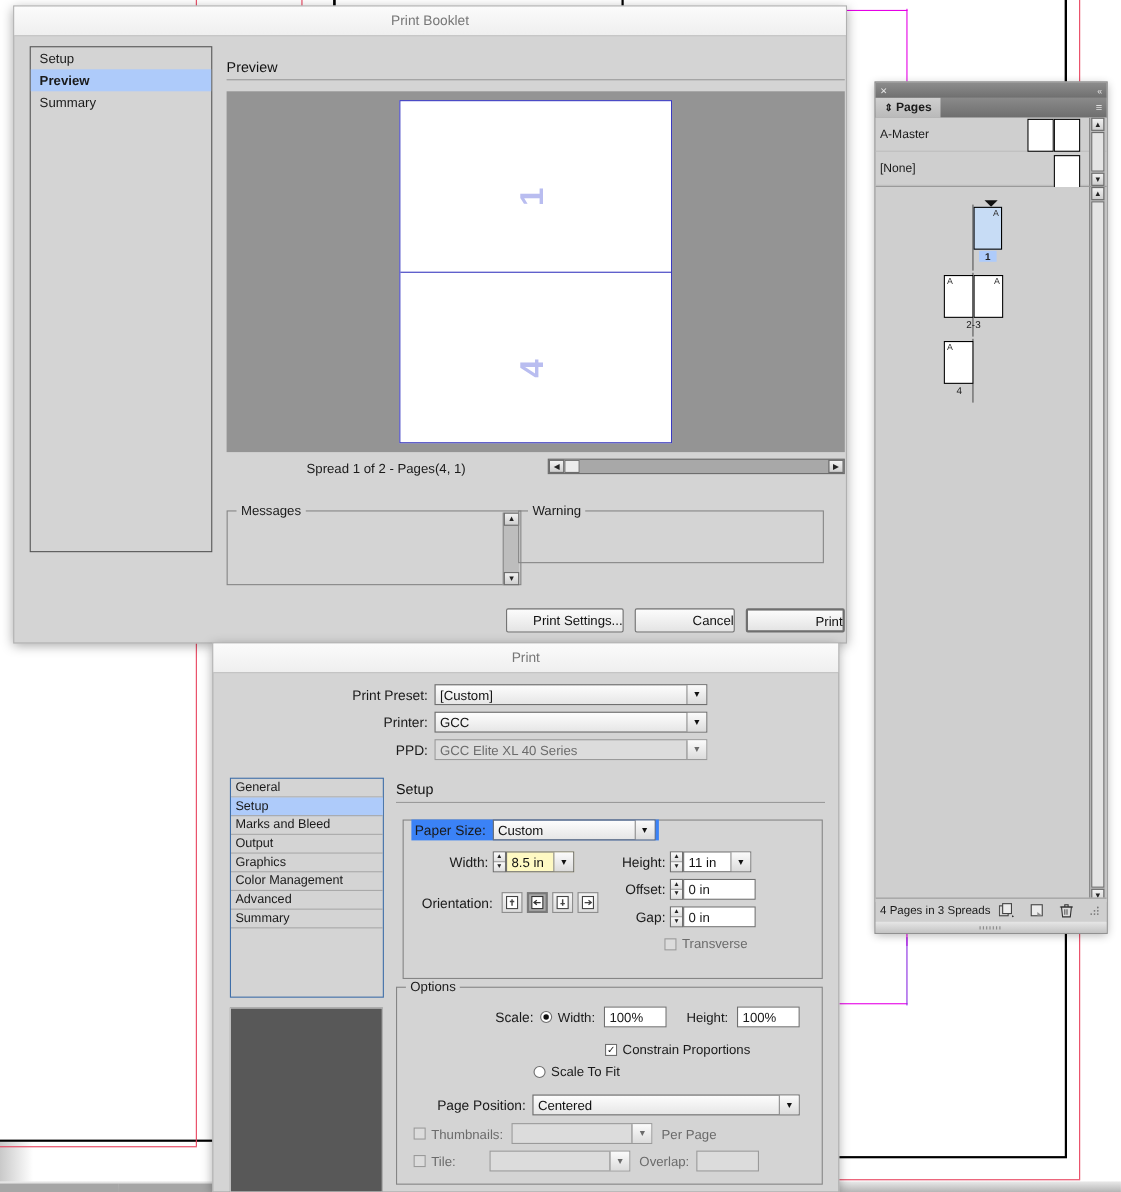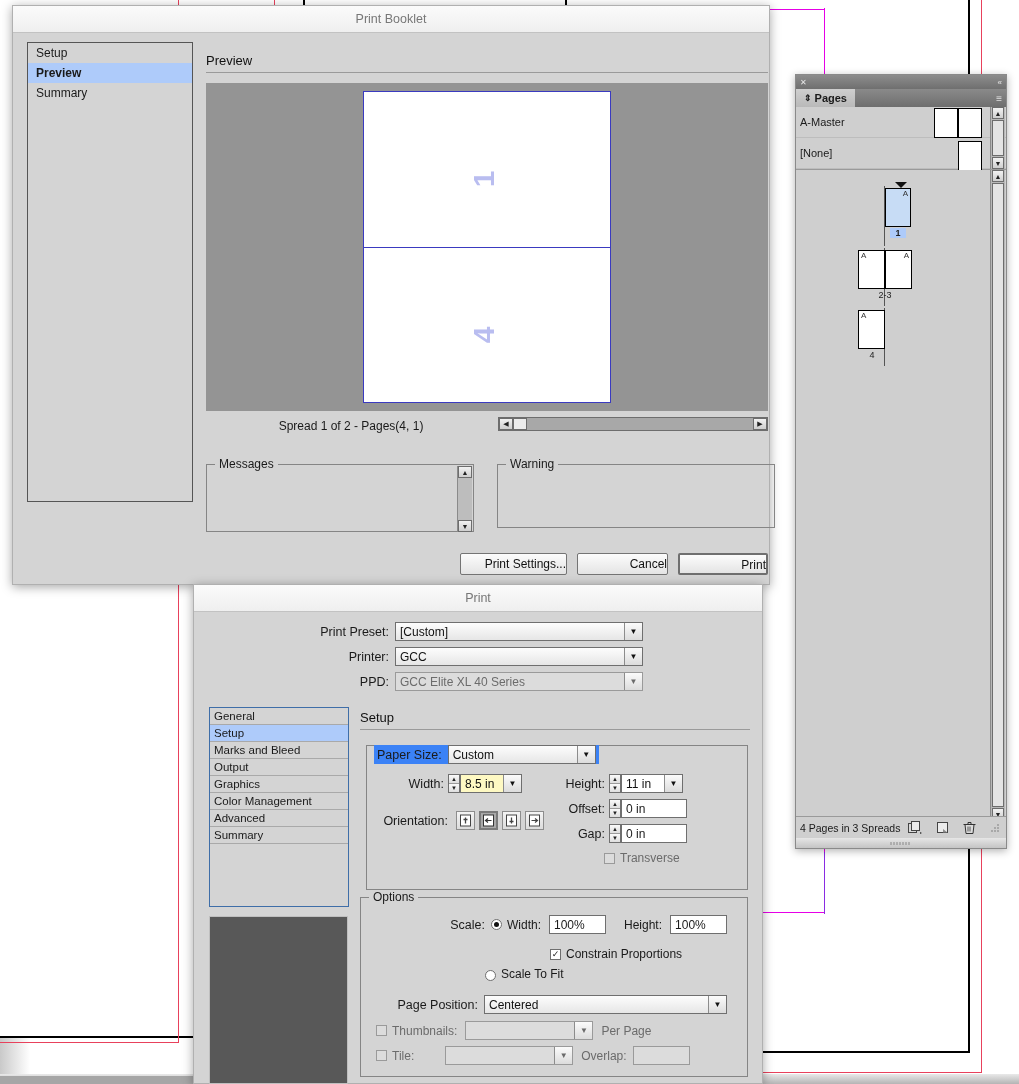--- a/index.html
+++ b/index.html
@@ -52,21 +52,21 @@
   #pb-caption{position:absolute;left:193px;top:413px;width:290px;text-align:center;font-size:12px;}
   #pb-hscroll{position:absolute;left:485px;top:411px;width:270px;height:14px;
      background:#a8a8a8;border:1px solid #6d6d6d;box-sizing:border-box;display:flex;align-items:center;}
   .sb-arrow{width:14px;height:12px;background:linear-gradient(to bottom,#f2f2f2,#cfcfcf);
      border:1px solid #6d6d6d;box-sizing:border-box;display:flex;align-items:center;justify-content:center;
      font-size:7px;color:#222;}
   #pb-hthumb{width:14px;height:12px;background:#ececec;border:1px solid #6d6d6d;box-sizing:border-box;}
   .groupbox{position:absolute;border:1px solid #858585;box-sizing:border-box;}
   .group-legend{position:absolute;top:-8px;left:8px;background:#d4d4d4;padding:0 4px;font-size:12px;}
   #pb-messages{left:193px;top:458px;width:268px;height:68px;}
-  #pb-warning{left:484px;top:458px;width:278px;height:64px;}
+  #pb-warning{left:458px;top:458px;width:278px;height:48px;}
   #msg-scroll{position:absolute;right:1px;top:1px;width:14px;height:66px;background:#bdbdbd;
      border-left:1px solid #8a8a8a;display:flex;flex-direction:column;justify-content:space-between;}
   .sb-vb{height:12px;background:linear-gradient(to bottom,#f2f2f2,#cfcfcf);border:1px solid #6d6d6d;
      box-sizing:border-box;display:flex;align-items:center;justify-content:center;font-size:7px;color:#222;}
   .btn{background:linear-gradient(to bottom,#fcfcfc,#e4e4e4);border:1px solid #747474;
      border-radius:2px;font-size:12px;color:#111;height:22px;line-height:20px;text-align:right;
      box-sizing:border-box;}
   .btn.default{border:2px solid #6f6f6f;}
   #btn-print-settings{position:absolute;left:447px;top:547px;width:107px;}
   #btn-cancel{position:absolute;left:564px;top:547px;width:91px;}
@@ -369,21 +369,21 @@
   <div class="field" style="width:57px;margin-left:8px;">
     <span>100%</span>
   </div>
 </div>
 
 <div class="row" style="left:550px;top:947px;">
   <span class="chk">✓</span>
   <span style="margin-left:5px;">Constrain Proportions</span>
 </div>
 
-<div class="row" style="left:485px;top:967px;align-items:flex-end;">
+<div class="row" style="left:485px;top:967px;">
   <span class="radio"></span>
   <span style="margin-left:5px;">Scale To Fit</span>
 </div>
 
 <div class="row" style="left:392px;top:995px;">
   <span class="lbl" style="width:86px;">Page Position:</span>
   <div class="combo" style="width:243px;margin-left:6px;gap:36px;">
     <span>Centered</span>
     <span class="arrow">▼</span>
   </div>

